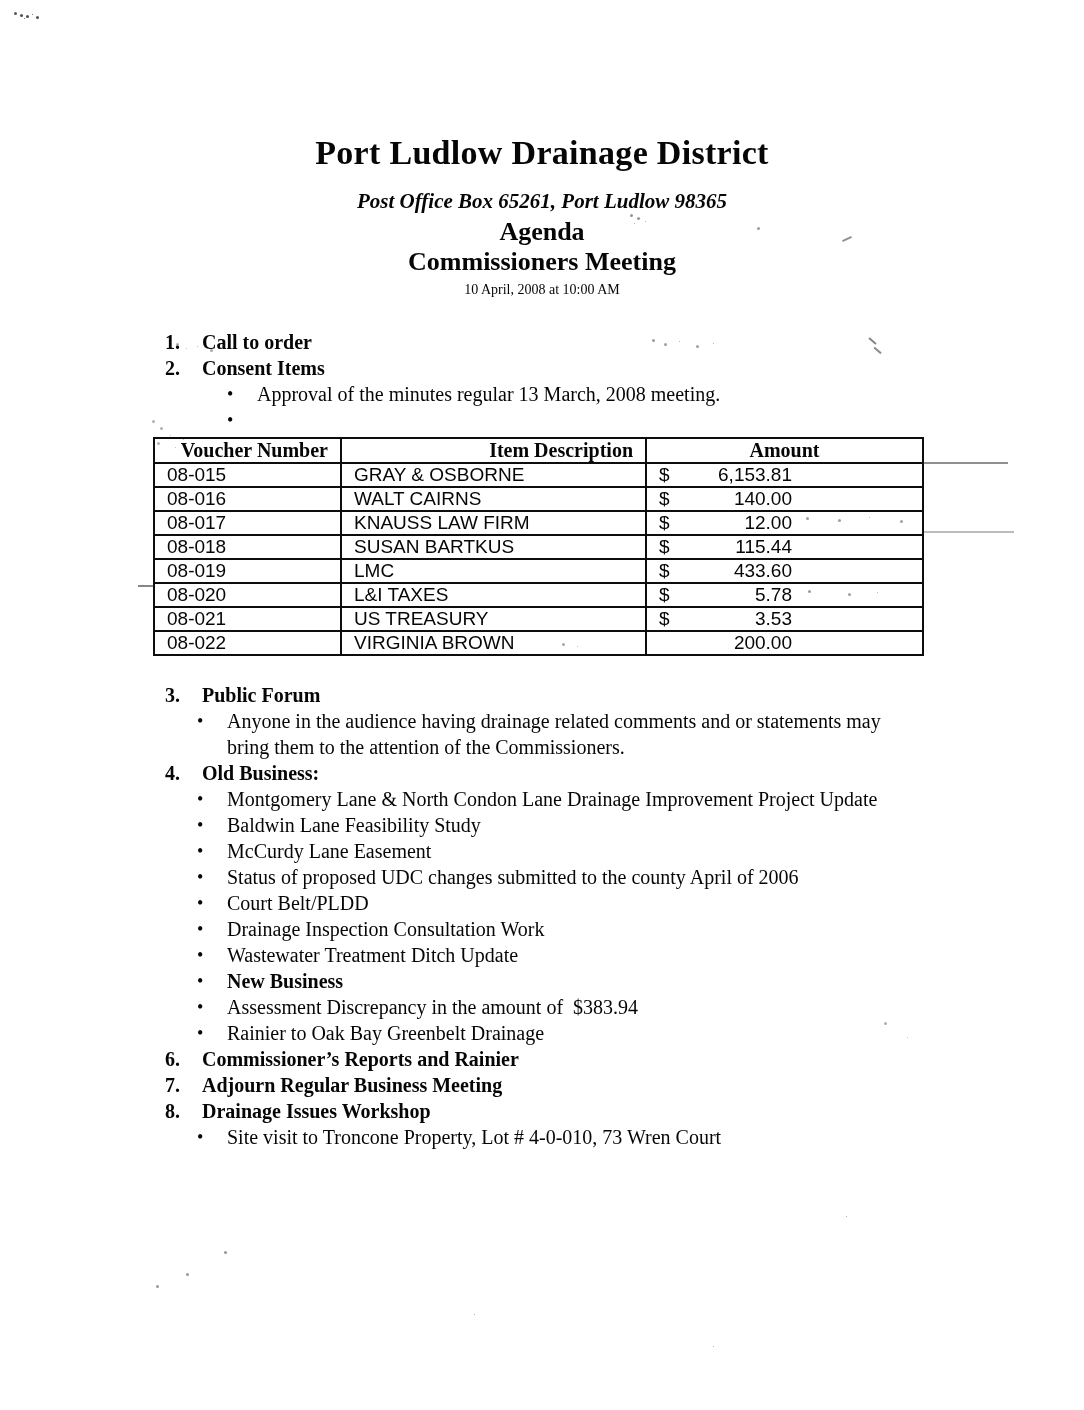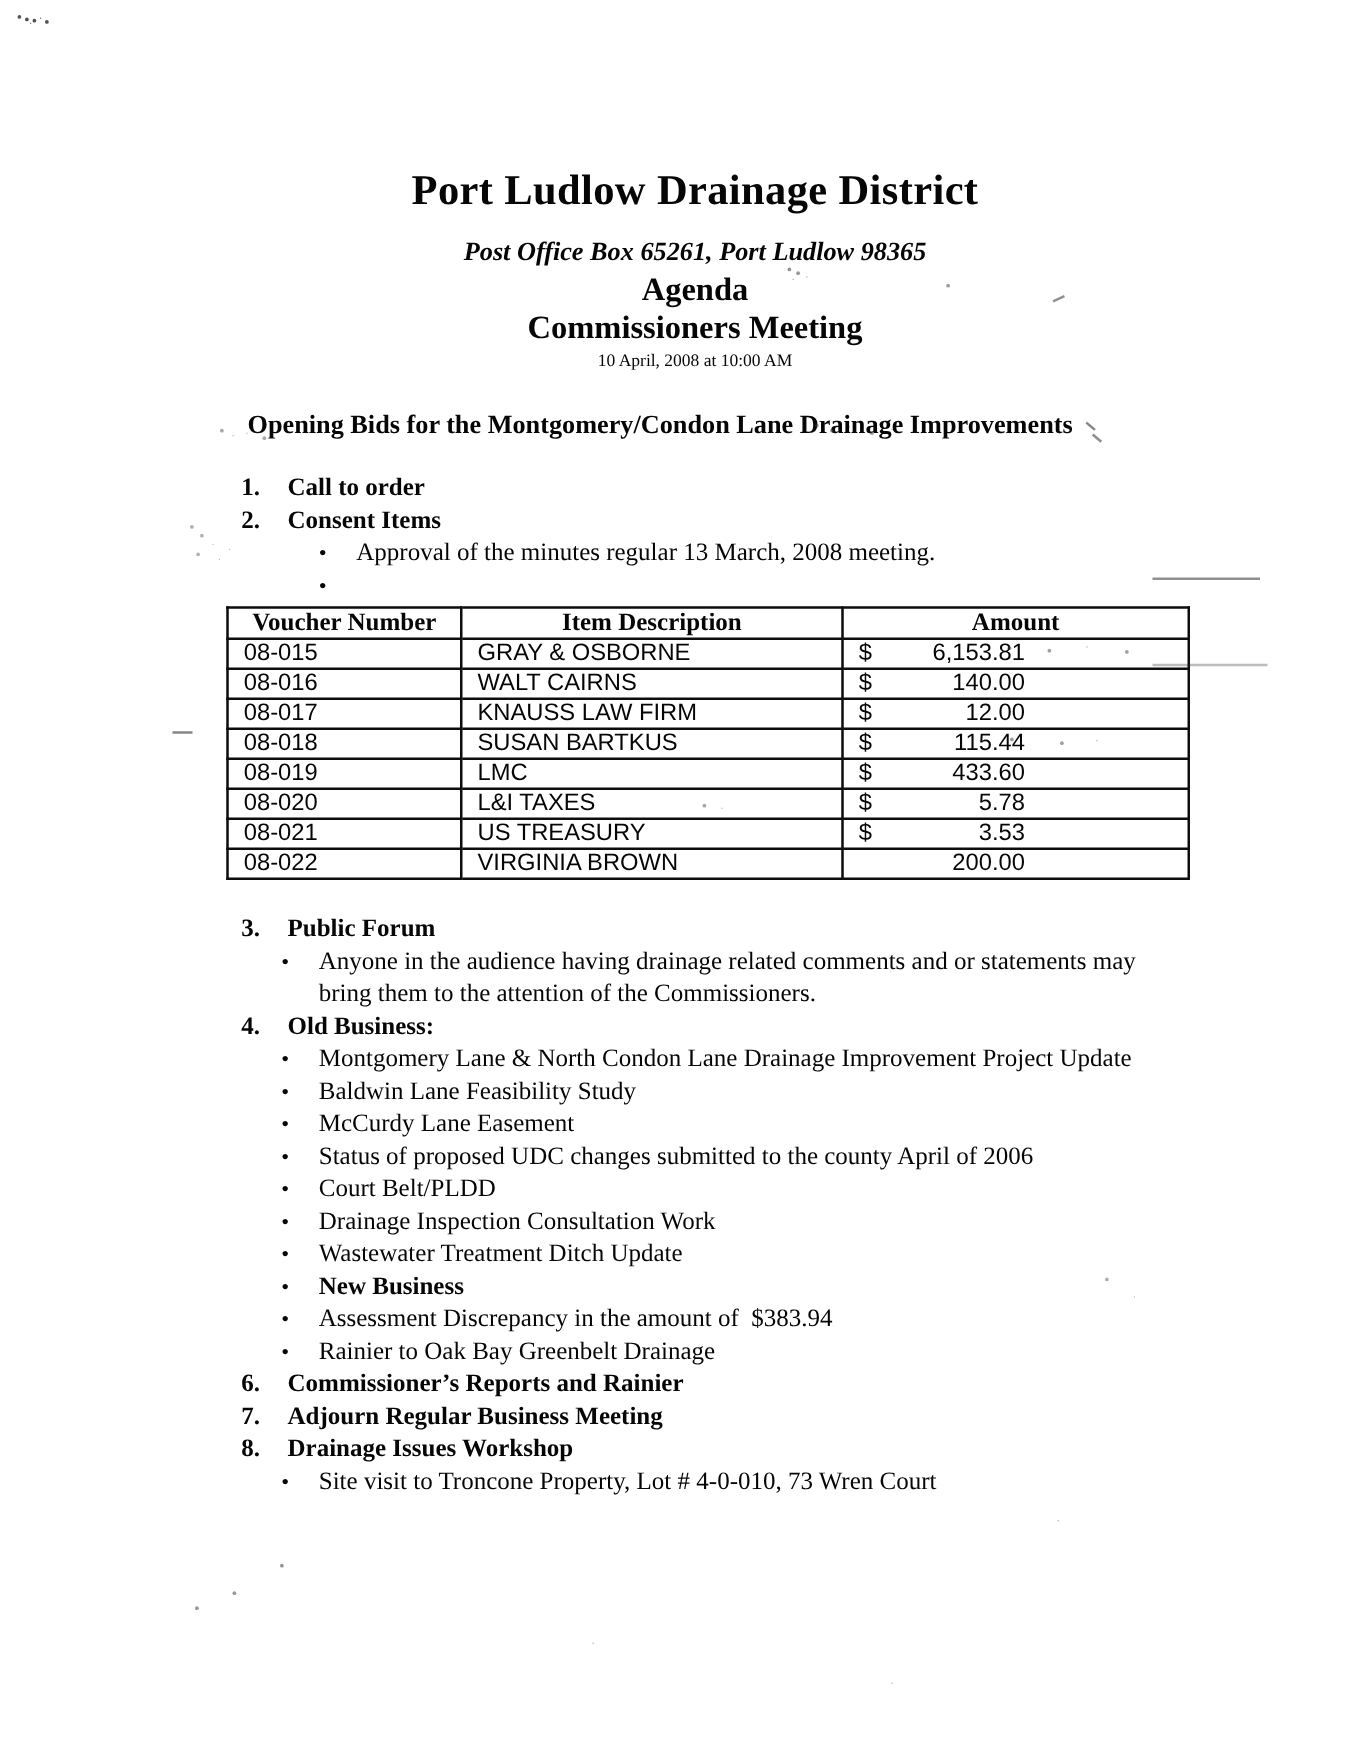--- a/index.html
+++ b/index.html
@@ -4,21 +4,21 @@
 <style>
   * { margin:0; padding:0; box-sizing:border-box; }
   html,body { background:#fff; }
   body {
     width:1084px; height:1410px;
     font-family:"Liberation Serif", serif;
     color:#060606;
     position:relative;
     overflow:hidden;
   }
-  .page { position:relative; width:1084px; height:1410px; background:#fff;padding-left:28px; }
+  .page { position:relative; width:1084px; height:1410px; background:#fff; }
 
   
   .doc-header { padding-top:134px; text-align:center; }
   .h-title   { font-size:34px; line-height:38px; font-weight:bold; letter-spacing:.3px; }
   .h-addr    { font-size:21px; line-height:24px; font-weight:bold; margin-top:17px;font-style:italic; }
   .h-agenda  { font-size:26px; line-height:30px; font-weight:bold; margin-top:4px; }
   .h-meeting { font-size:26px; line-height:30px; font-weight:bold; }
   .h-date    { font-size:14px; line-height:26px; }
 
   
@@ -44,21 +44,21 @@
     table-layout:fixed;
   }
   table.vouchers th, table.vouchers td {
     border:2px solid #0d0d0d;
     height:22px;
     overflow:hidden;
   }
   table.vouchers th {
     font-family:"Liberation Serif", serif;
     font-size:20px; font-weight:bold;
-    padding:0 12px; text-align:center;
+    padding:0 12px; text-align:right;
   }
   table.vouchers th.c-amt { text-align:center; }
   table.vouchers td {
     font-family:"Liberation Sans", sans-serif;
     font-size:19px;
     padding:0 12px;
   }
   .col-vn  { width:187px; }
   .col-dsc { width:305px; }
   .col-amt { width:277px; }
@@ -78,21 +78,20 @@
 <div class="page">
 
   <header class="doc-header">
     <div class="h-title">Port Ludlow Drainage District</div>
     <div class="h-addr">Post Office Box 65261, Port Ludlow 98365</div>
     <div class="h-agenda">Agenda</div>
     <div class="h-meeting">Commissioners Meeting</div>
     <div class="h-date">10 April, 2008 at 10:00 AM</div>
   </header>
 
-  <div class="subject">Opening Bids for the Montgomery/Condon Lane Drainage Improvements</div>
 
   <section class="agenda">
 
     <div class="item">
       <span class="num">1.</span>
       <span>Call to order</span>
     </div>
 
     <div class="item">
       <span class="num">2.</span>

